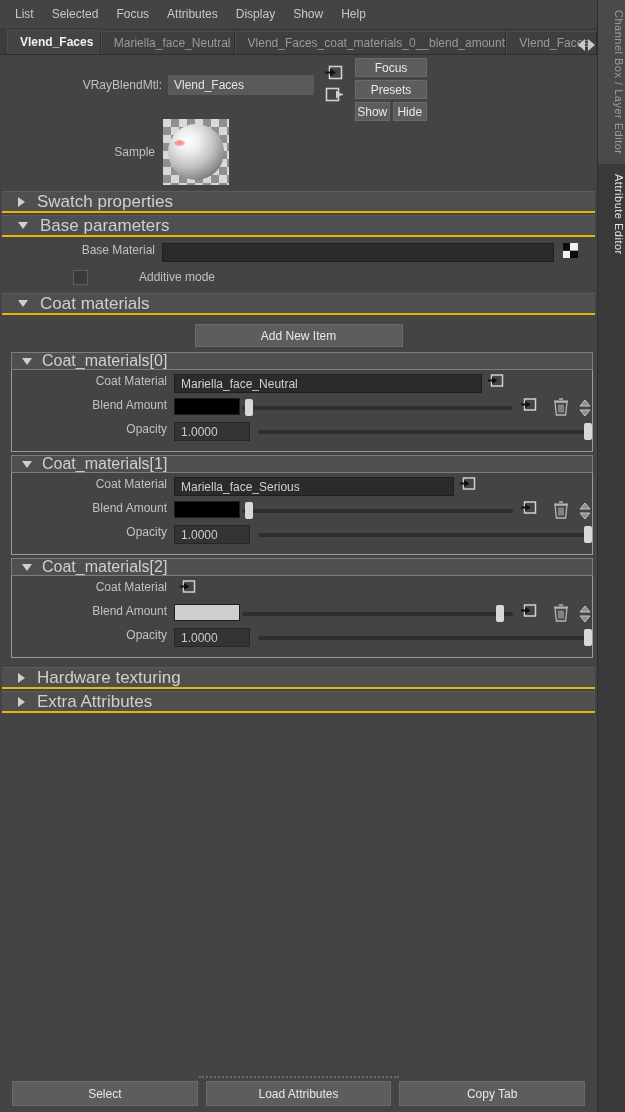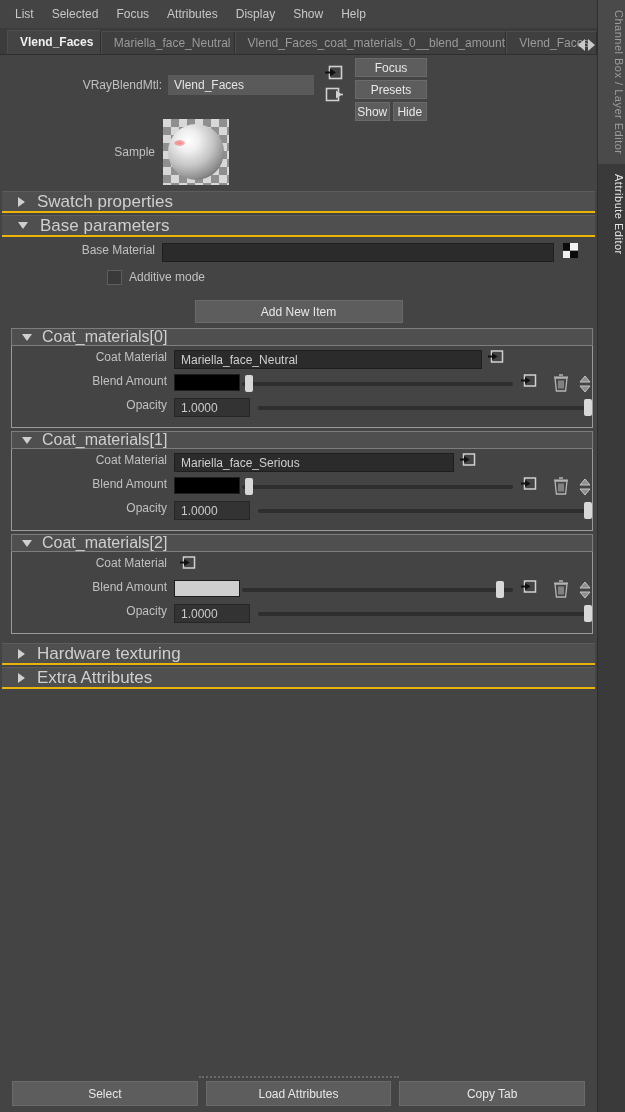--- a/index.html
+++ b/index.html
@@ -263,21 +263,21 @@
     border: 1px solid #1f1f1f;
   }
   .checker-btn {
     width: 15px; height: 15px;
     margin-left: 9px;
     background:
       linear-gradient(to right, #0b0b0b 50%, #f2f2f2 50%) top / 100% 50% no-repeat,
       linear-gradient(to right, #f2f2f2 50%, #0b0b0b 50%) bottom / 100% 50% no-repeat;
     cursor: default;
   }
-  .cb-row { display: flex; align-items: center; height: 20px; padding-left: 107px; }
+  .cb-row { display: flex; align-items: center; height: 20px; padding-left: 73px; gap: 44px; }
   .checkbox {
     width: 13px; height: 13px;
     background: #3a3a3a;
     border: 1px solid #5e5e5e;
     margin-right: 7px;
   }
   .cb-text { font-size: 12px; color: #c0c0c0; }
 
   .add-btn {
     width: 208px;
@@ -501,20 +501,24 @@
           <div class="attr-label">Base Material</div>
           <div class="tex-field" style="width:392px"></div>
           <div class="checker-btn"></div>
         </div>
         <div class="cb-row">
           <div class="checkbox"></div>
           <span class="cb-text">Additive mode</span>
         </div>
       </div>
 
+      <div class="frame-head">
+        <div class="tri tri-down"></div>
+        <span>Coat materials</span>
+      </div>
       <div class="frame-body">
         <div class="add-btn">Add New Item</div>
 
         <div class="item-frame">
           <div class="item-head">
             <div class="tri tri-down"></div>
             <span>Coat_materials[0]</span>
           </div>
           <div class="item-body">
             <div class="attr-row">

